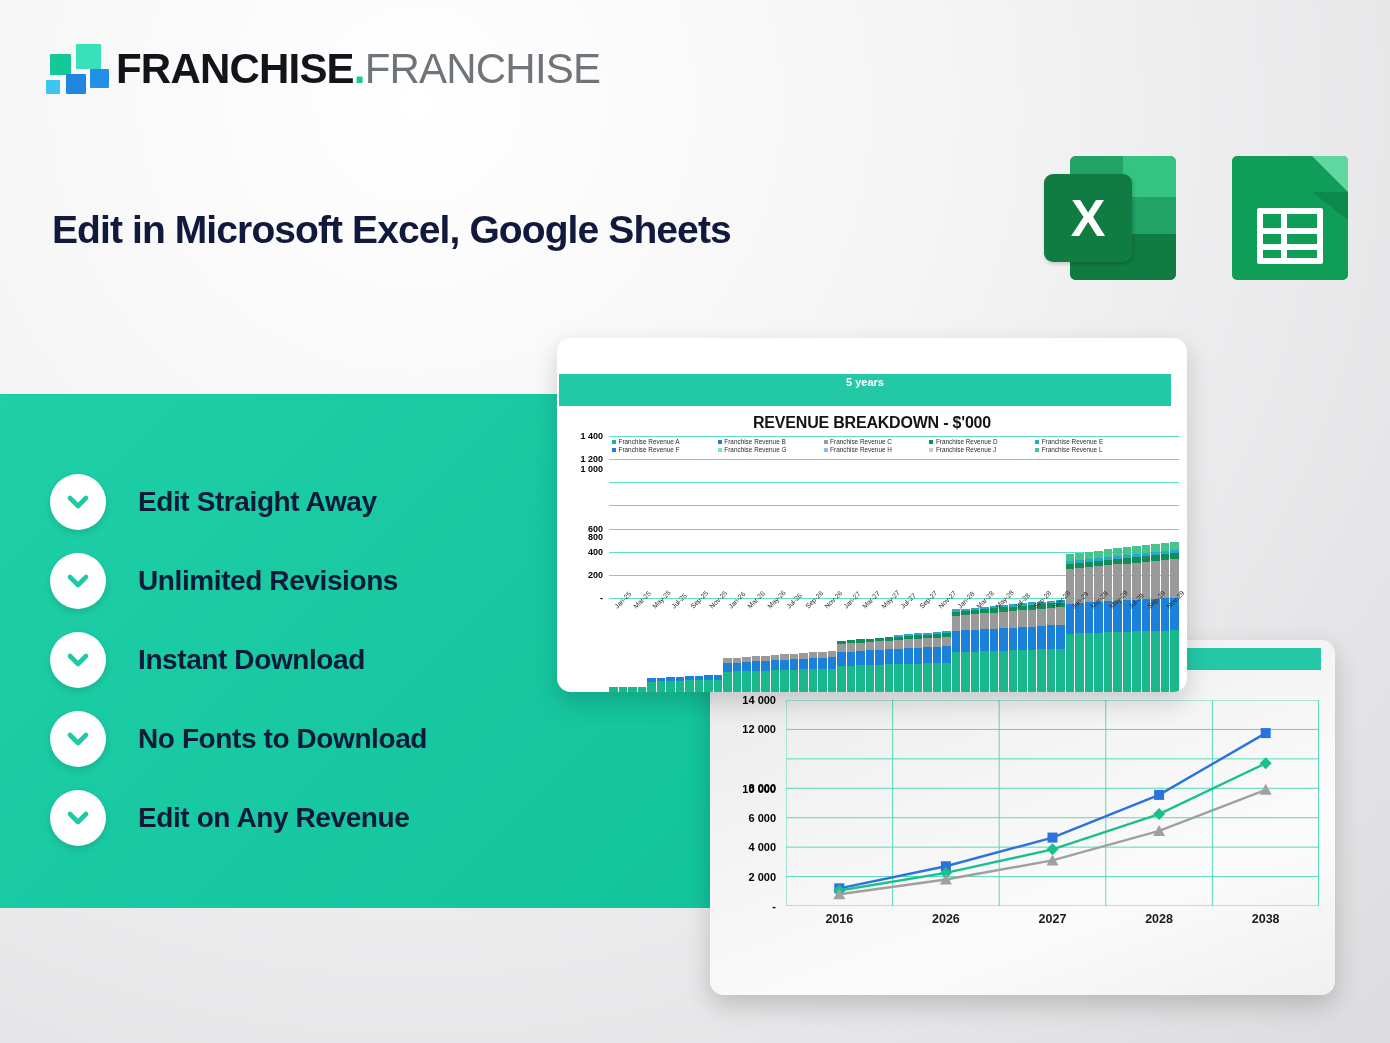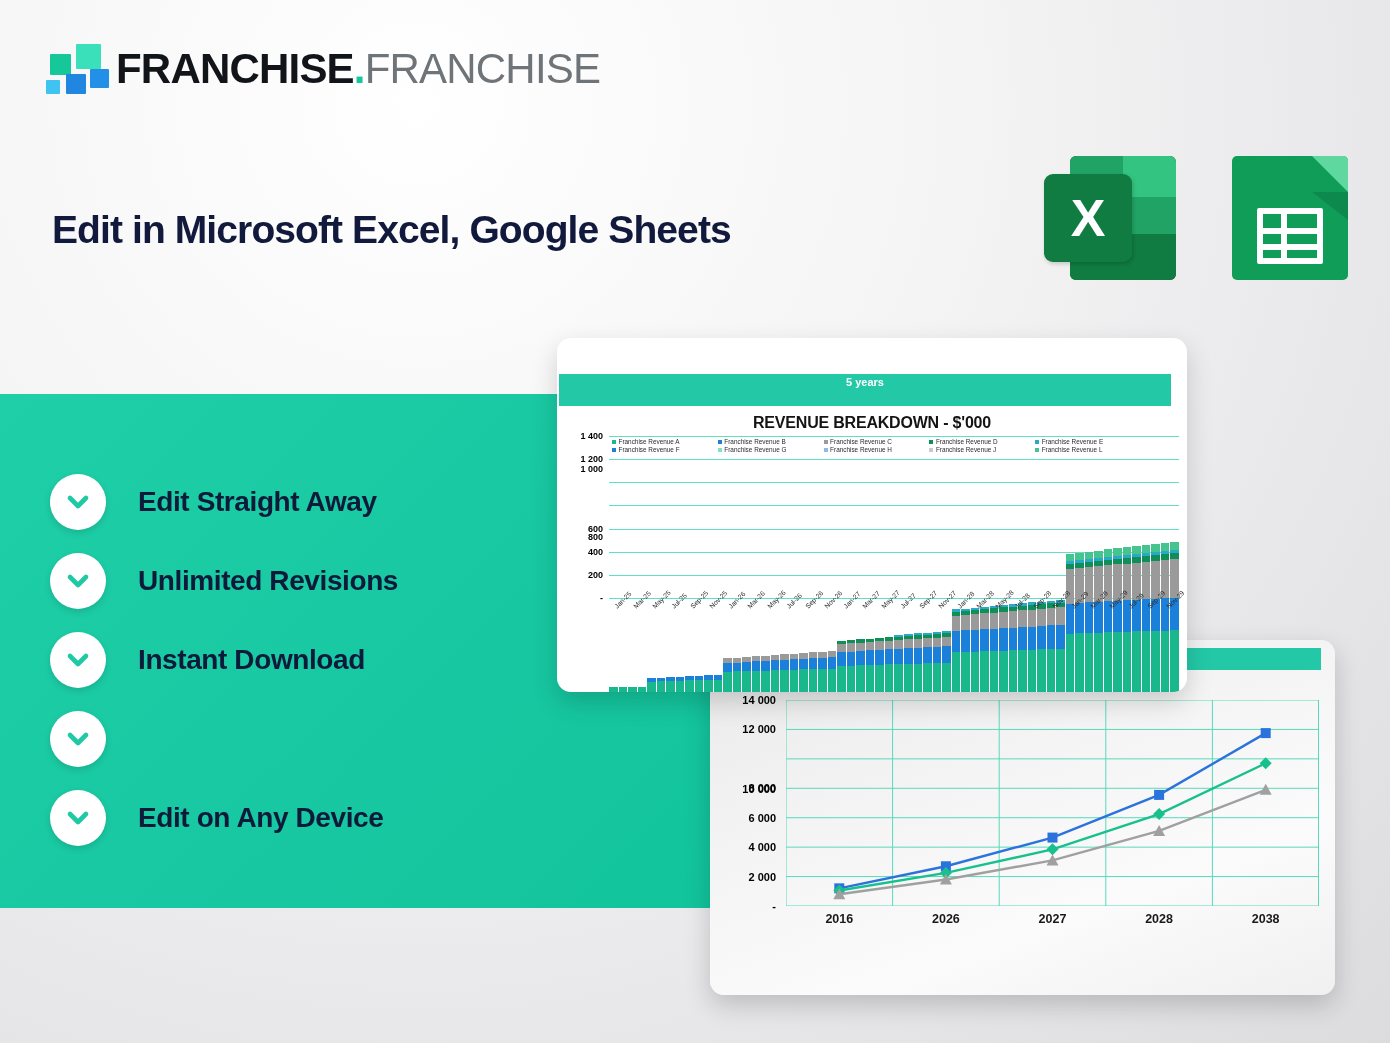--- a/index.html
+++ b/index.html
@@ -203,28 +203,29 @@
           </svg>
       </span>
       <span class="feature-label">Instant Download</span>
     </div>
     <div class="feature">
       <span class="chk">
         <svg width="30" height="30" viewBox="0 0 30 30">
             <path d="M7 11 L15 19 L23 11" fill="none" stroke="#1ec9a3" stroke-width="4.6" stroke-linecap="round" stroke-linejoin="round"></path>
           </svg>
       </span>
+      <span class="feature-label">No Fonts to Download</span>
     </div>
     <div class="feature">
       <span class="chk">
         <svg width="30" height="30" viewBox="0 0 30 30">
             <path d="M7 11 L15 19 L23 11" fill="none" stroke="#1ec9a3" stroke-width="4.6" stroke-linecap="round" stroke-linejoin="round"></path>
           </svg>
       </span>
-      <span class="feature-label">Edit on Any Device</span>
+      <span class="feature-label">Edit on Any Revenue</span>
     </div>
   </div>
 
   <div id="card-profit">
     <div id="profit-banner">ber 2029</div>
     <div id="profit-legend">
       <span class="plg">
         <span class="sw" style="background:#a0a0a0"></span>
         <span>oss Margin</span>
       </span>

